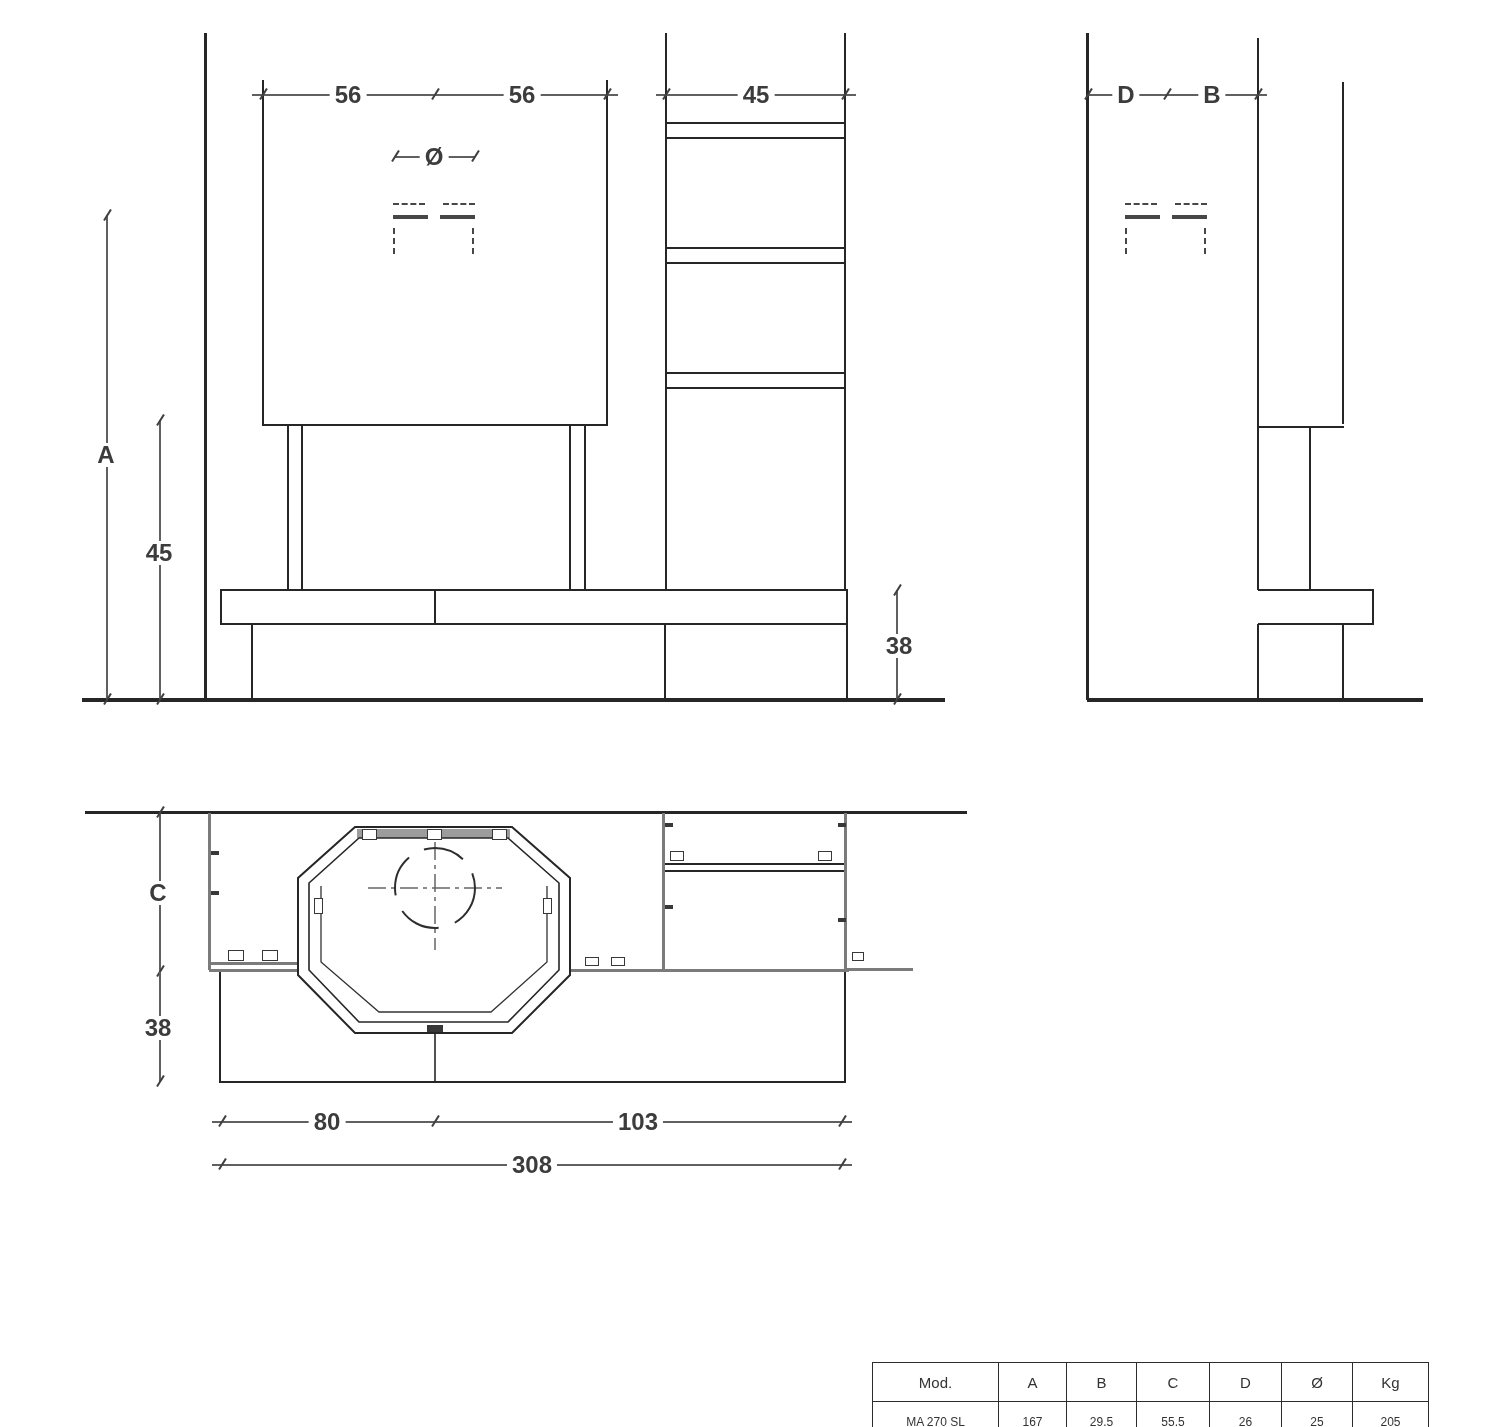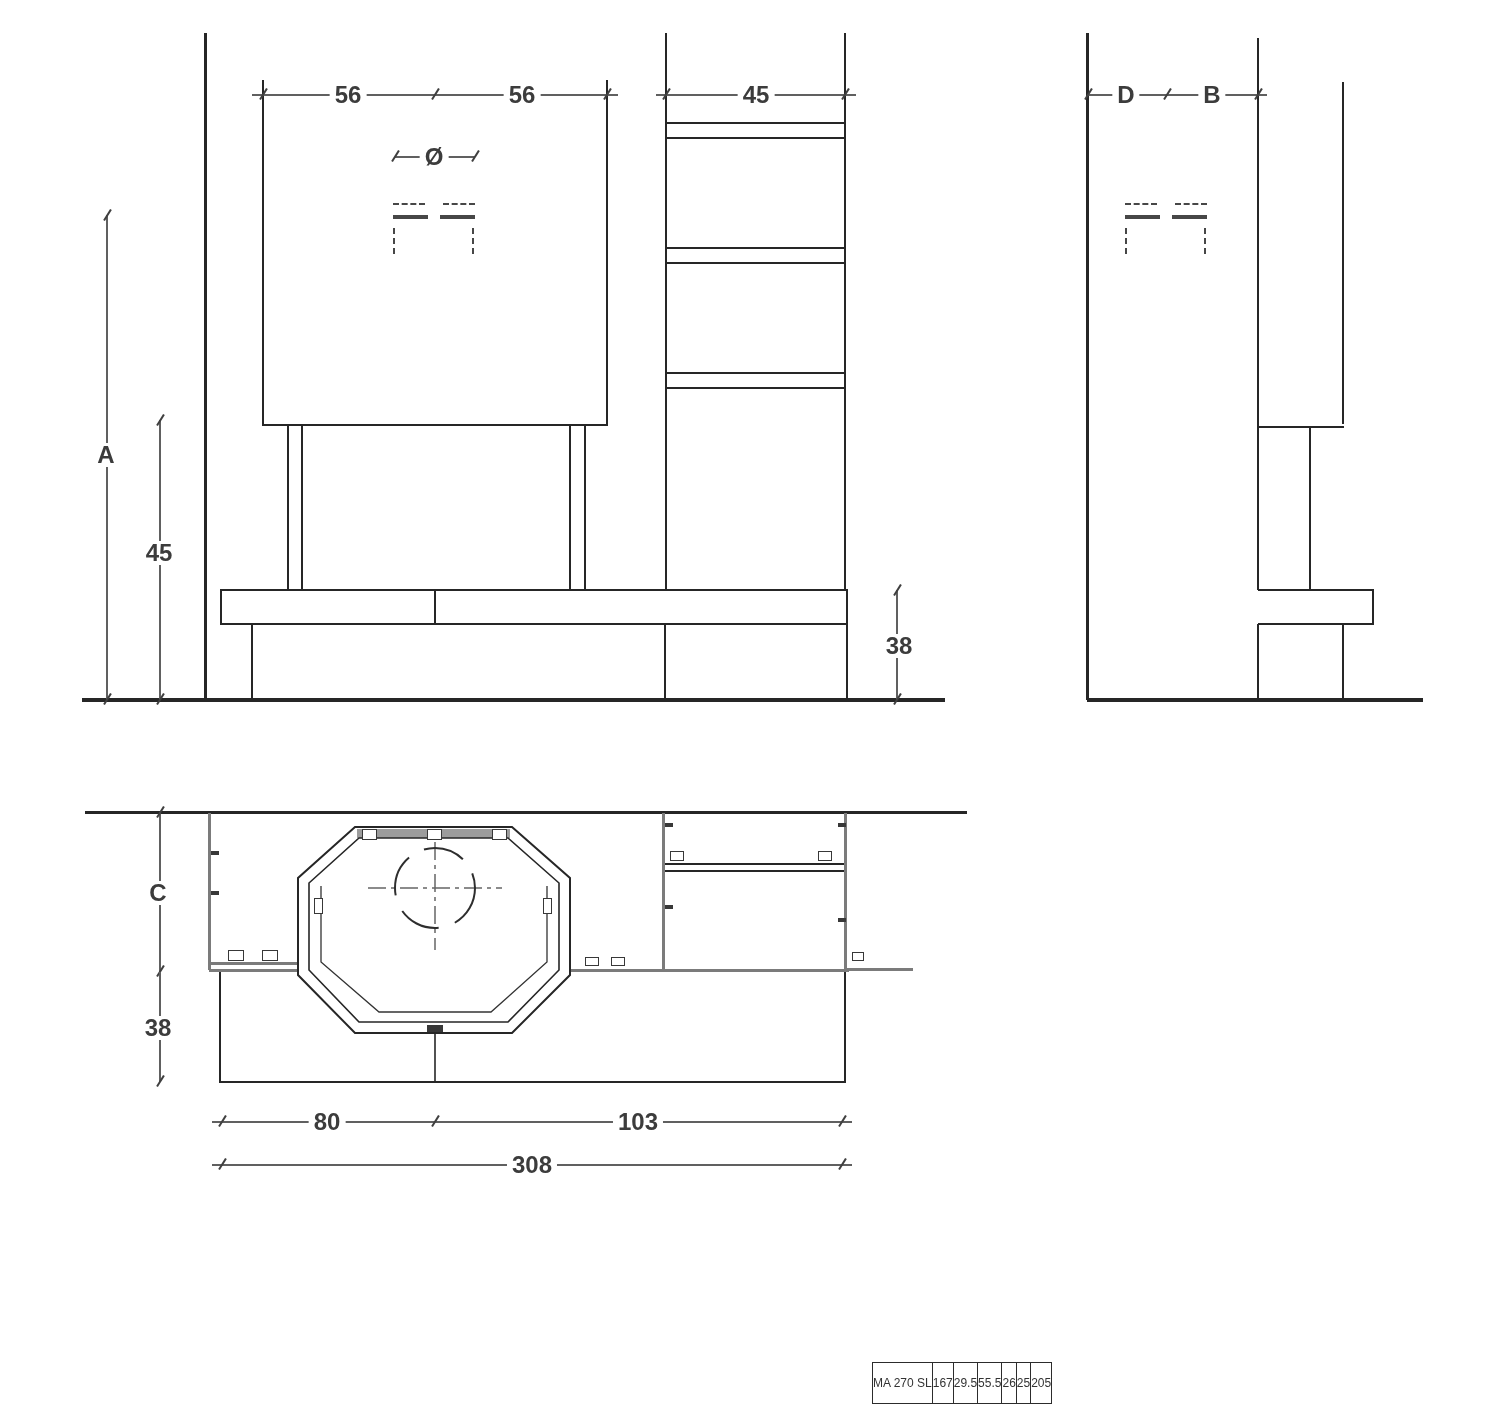--- a/index.html
+++ b/index.html
@@ -193,20 +193,29 @@
     <div class="lbl" style="left:327px;top:1122px;">80</div>
     <div class="lbl" style="left:638px;top:1122px;">103</div>
     <div class="d" style="left:212px;top:1164px;width:640px;"></div>
     <div class="tick" style="left:222px;top:1164px;"></div>
     <div class="tick" style="left:842px;top:1164px;"></div>
     <div class="lbl" style="left:532px;top:1165px;">308</div>
   </div>
 
   <table class="spec">
     <tbody>
+        <tr class="hrow">
+      <td style="width:125px;">Mod.</td>
+      <td style="width:67px;">A</td>
+      <td style="width:69px;">B</td>
+      <td style="width:72px;">C</td>
+      <td style="width:71px;">D</td>
+      <td style="width:70px;">Ø</td>
+      <td style="width:75px;">Kg</td>
+    </tr>
     <tr class="vrow">
       <td>MA 270 SL</td>
       <td>167</td>
       <td>29.5</td>
       <td>55.5</td>
       <td>26</td>
       <td>25</td>
       <td>205</td>
     </tr>
   </tbody>

